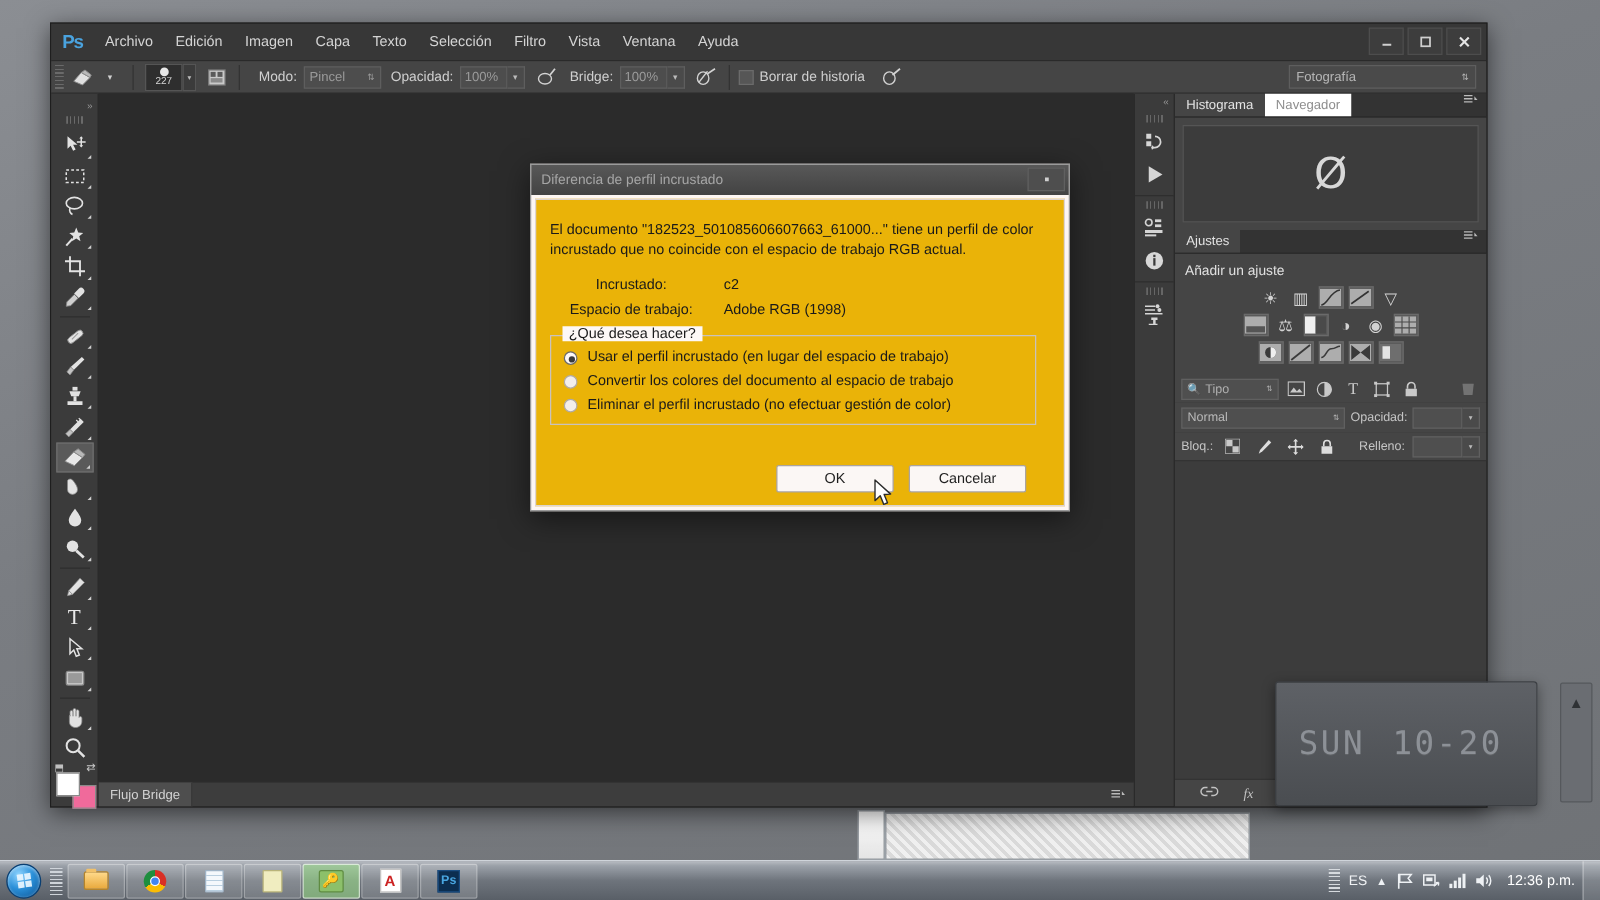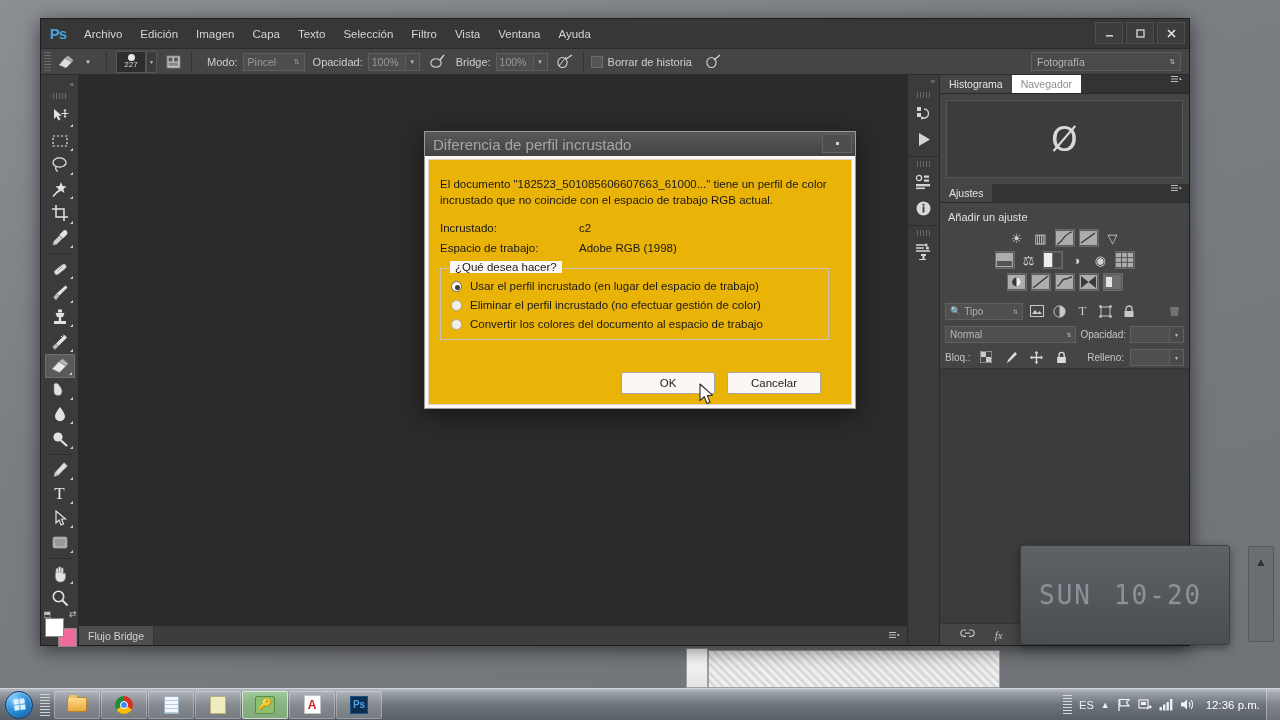--- a/index.html
+++ b/index.html
@@ -220,35 +220,35 @@
     position:absolute; left:424px; top:131px; width:432px; height:278px;
     background:#fdf6f3; border:1px solid #9a9a9a;
     box-shadow:0 6px 22px rgba(0,0,0,.5);
     z-index:50; display:flex; flex-direction:column;
   }
   #dialog-title {
     height:24px; background:#4a4a4a;
     background:linear-gradient(to bottom,#585858,#434343);
     display:flex; align-items:center; padding:0 8px; position:relative;
   }
-  #dialog-title .t { color:#a6a6a6; font-size:15px; }
+  #dialog-title .t { color:#a6a6a6; font-size:11px; }
   #dlg-close {
     position:absolute; right:3px; top:2px; width:30px; height:19px;
     background:#4e4e4e; border:1px solid #606060; color:#cfcfcf;
     display:flex; align-items:center; justify-content:center; font-size:10px;
     cursor:pointer;
   }
   #dialog-inner {
     flex:1; background:#eab308; margin:3px; border:1px solid #ddd4d0;
     padding:16px 22px 10px 11px; color:#1a1a1a; font-size:11.5px;
     display:flex; flex-direction:column;
   }
   #dlg-msg { line-height:16px; margin-bottom:14px; }
   .kv { display:flex; margin-bottom:8px; font-size:11.5px; }
-  .kv .k { width:130px; text-align:left; }
+  .kv .k { width:130px; text-align:center; }
   .kv .v { margin-left:9px; }
   #fieldset {
     border:1px solid #c9c2bd; margin-top:6px; padding:4px 10px 9px 10px;
     position:relative;
   }
   #fs-legend {
     position:absolute; top:-8px; left:9px; background:#fdf8f6; padding:0 5px;
     font-size:11.5px; color:#1a1a1a;
   }
   .radio-row { display:flex; align-items:center; margin-top:7px; font-size:11.5px; }
@@ -952,25 +952,25 @@
     </div>
 
     <div id="fieldset">
       <span id="fs-legend">¿Qué desea hacer?</span>
       <label class="radio-row">
         <span class="radio sel"></span>
         <span>Usar el perfil incrustado (en lugar del espacio de trabajo)</span>
       </label>
       <label class="radio-row">
         <span class="radio"></span>
-        <span>Eliminar el perfil incrustado (no efectuar gestión de color)</span>
+        <span>Convertir los colores del documento al espacio de trabajo</span>
       </label>
       <label class="radio-row">
         <span class="radio"></span>
-        <span>Convertir los colores del documento al espacio de trabajo</span>
+        <span>Eliminar el perfil incrustado (no efectuar gestión de color)</span>
       </label>
     </div>
 
     <div id="dlg-buttons">
       <div class="dbtn">OK</div>
       <div class="dbtn">Cancelar</div>
     </div>
   </div>
 </div>
 

